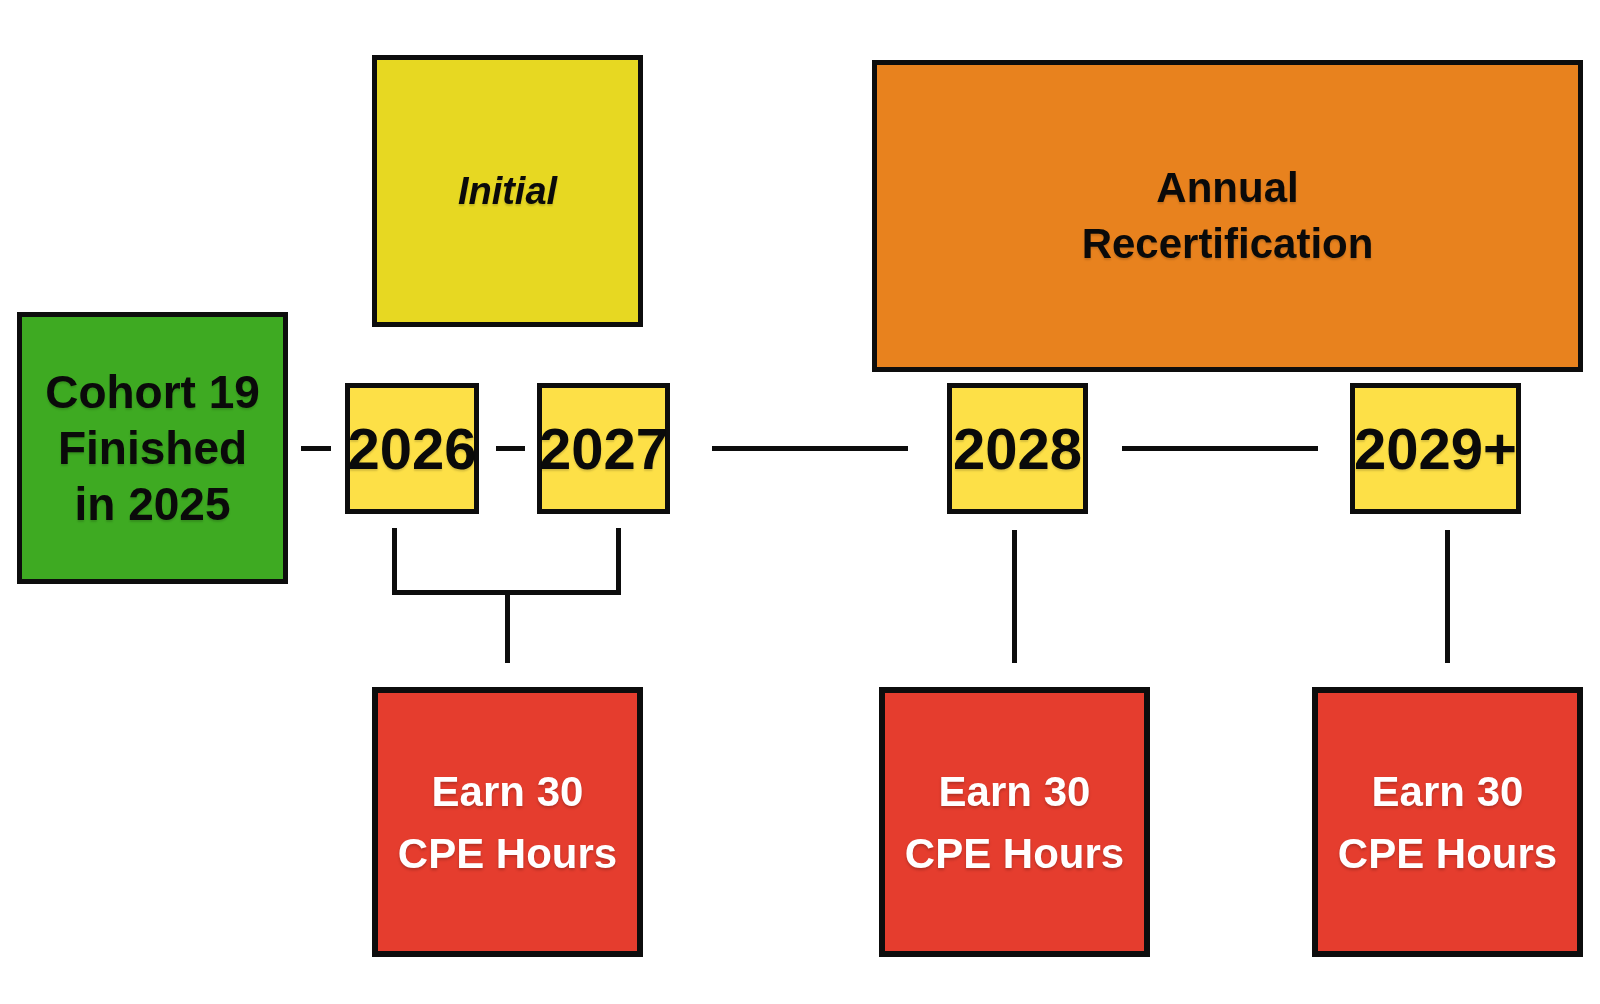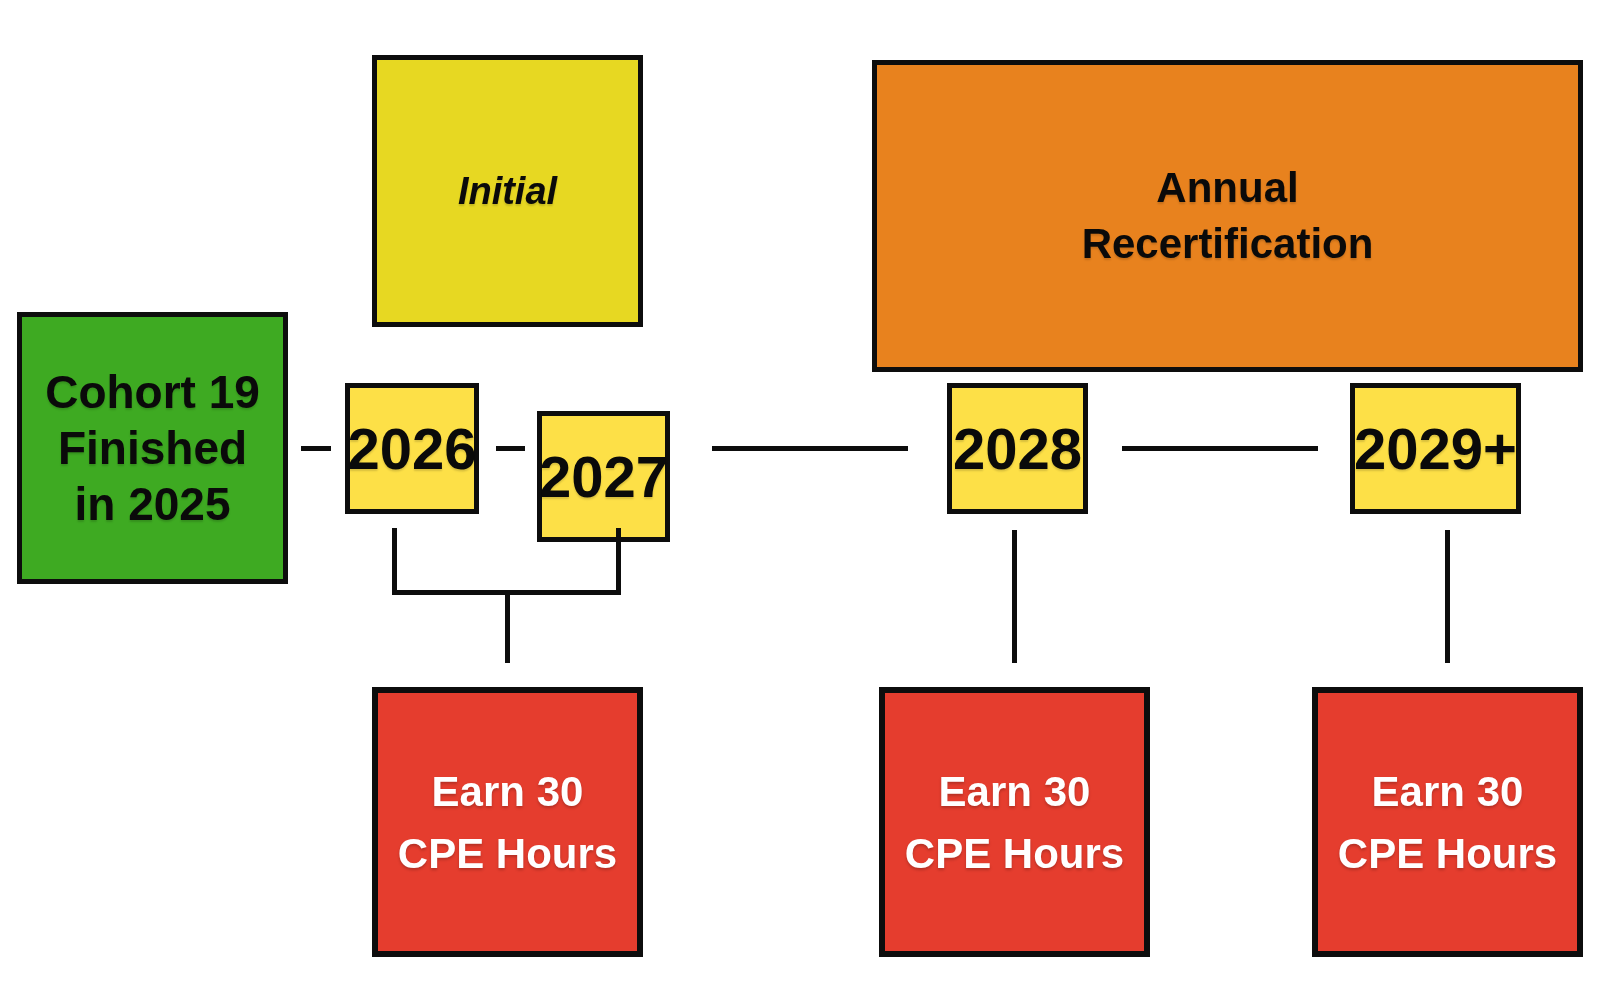--- a/index.html
+++ b/index.html
@@ -26,21 +26,21 @@
   .hline, .vline { position: absolute; background: var(--line, #0d0d0d); }
 
   
   .cohort  { left: 17px;  top: 312px; width: 271px; height: 272px; background: var(--green);  font-size: 46px; line-height: 56px; }
   .initial { left: 372px; top: 55px;  width: 271px; height: 272px; background: var(--yellow); font-size: 38px; line-height: 49px; font-style: italic; }
   .annual  { left: 872px; top: 60px;  width: 711px; height: 312px; background: var(--orange); font-size: 42px; line-height: 56px; }
 
   
   .year  { top: 383px; height: 131px; background: #fde047; font-size: 58px; text-align: right; }
   .y2026 { left: 345px;  width: 134px; }
-  .y2027 { left: 537px;  width: 133px; margin-top: 28px; }
+  .y2027 { left: 537px;  width: 133px; }
   .y2028 { left: 947px;  width: 141px; }
   .y2029 { left: 1350px; width: 171px; }
 
   
   .cpe  { top: 687px; width: 271px; height: 270px; background: var(--red); color: var(--text_light, #fff); font-size: 42px; line-height: 55px; border-width: 6px; gap: 7px; }
   .cpe .ln { text-shadow: 0 2px 3px rgba(0,0,0,0.22); }
   .cpe1 { left: 372px; }
   .cpe2 { left: 879px; }
   .cpe3 { left: 1312px; }
 

